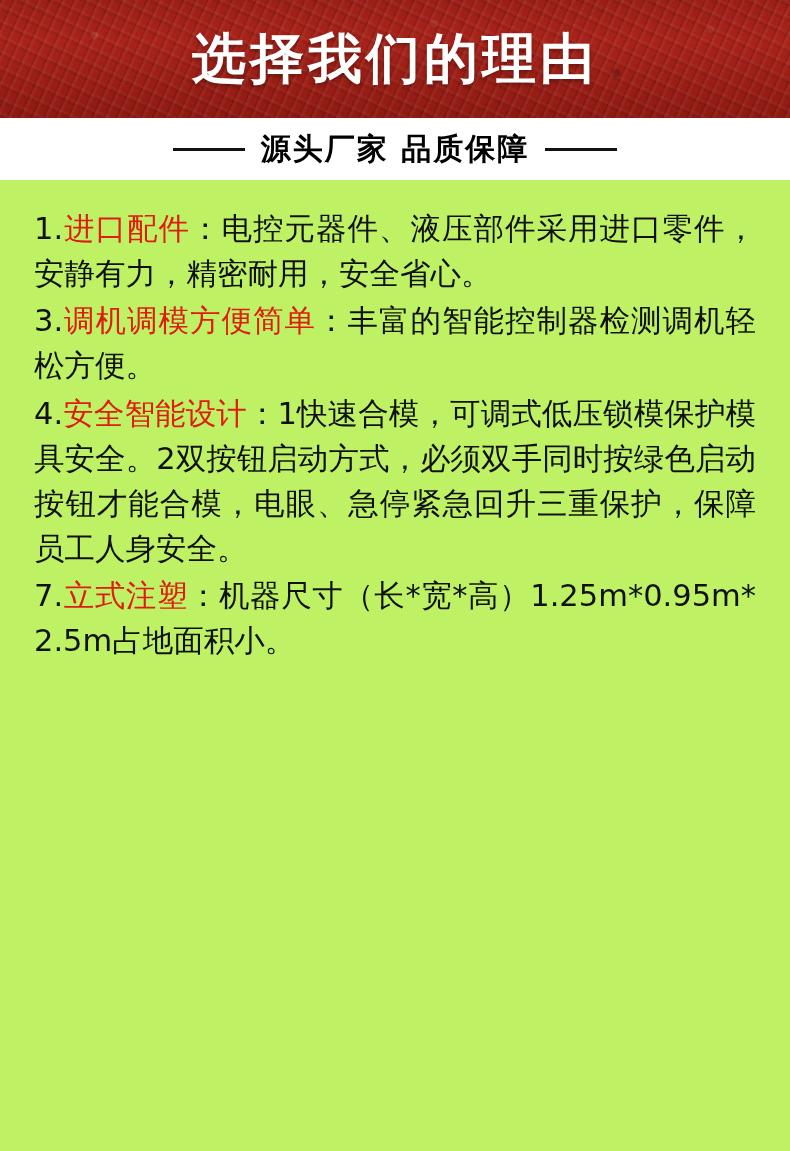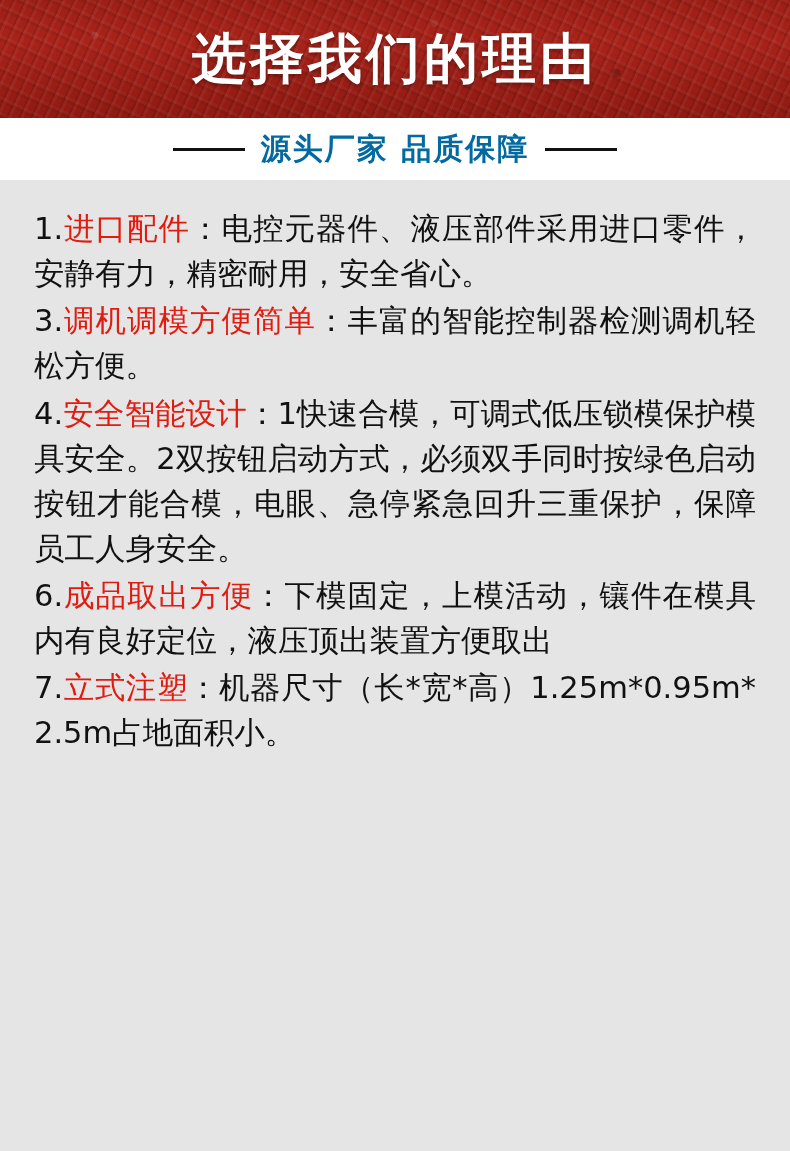--- a/index.html
+++ b/index.html
@@ -69,32 +69,32 @@
   }
   .rule {
     width: 72px;
     height: 3px;
     background: #111111;
   }
   .subtitle {
     font-family: "DejaVu Sans", sans-serif;
     font-weight: bold;
     font-size: 30px;
-    color: #0369a1;
+    color: #000000;
     letter-spacing: 2px;
     padding: 0 16px;
     white-space: nowrap;
   }
 
   
   .panel {
     position: relative;
     width: 790px;
     height: 971px;
-    background: #e5e5e5;
+    background: #bef264;
     box-sizing: border-box;
     padding: 26px 34px 8px 34px;
   }
   .item {
     font-family: "DejaVu Sans", sans-serif;
     font-size: 30.5px;
     line-height: 1.48;
     color: #111111;
     text-align: justify;
     text-justify: inter-ideograph;
@@ -135,22 +135,19 @@
 
     <p class="item">
       <span class="num">3.</span><span class="kw">调机调模方便简单</span><span class="txt">：丰富的智能控制器检测调机轻松方便。</span>
     </p>
 
     <p class="item">
       <span class="num">4.</span><span class="kw">安全智能设计</span><span class="txt">：1快速合模，可调式低压锁模保护模具安全。2双按钮启动方式，必须双手同时按绿色启动按钮才能合模，电眼、急停紧急回升三重保护，保障员工人身安全。</span>
     </p>
 
 
-    <p class="item">
-      <span class="num">6.</span><span class="kw">成品取出方便</span><span class="txt">：下模固定，上模活动，镶件在模具内有良好定位，液压顶出装置方便取出</span>
-    </p>
 
     <p class="item">
       <span class="num">7.</span><span class="kw">立式注塑</span><span class="txt">：机器尺寸（长*宽*高）1.25m*0.95m*2.5m占地面积小。</span>
     </p>
 
   </div>
 </div>
 
 </body></html>

